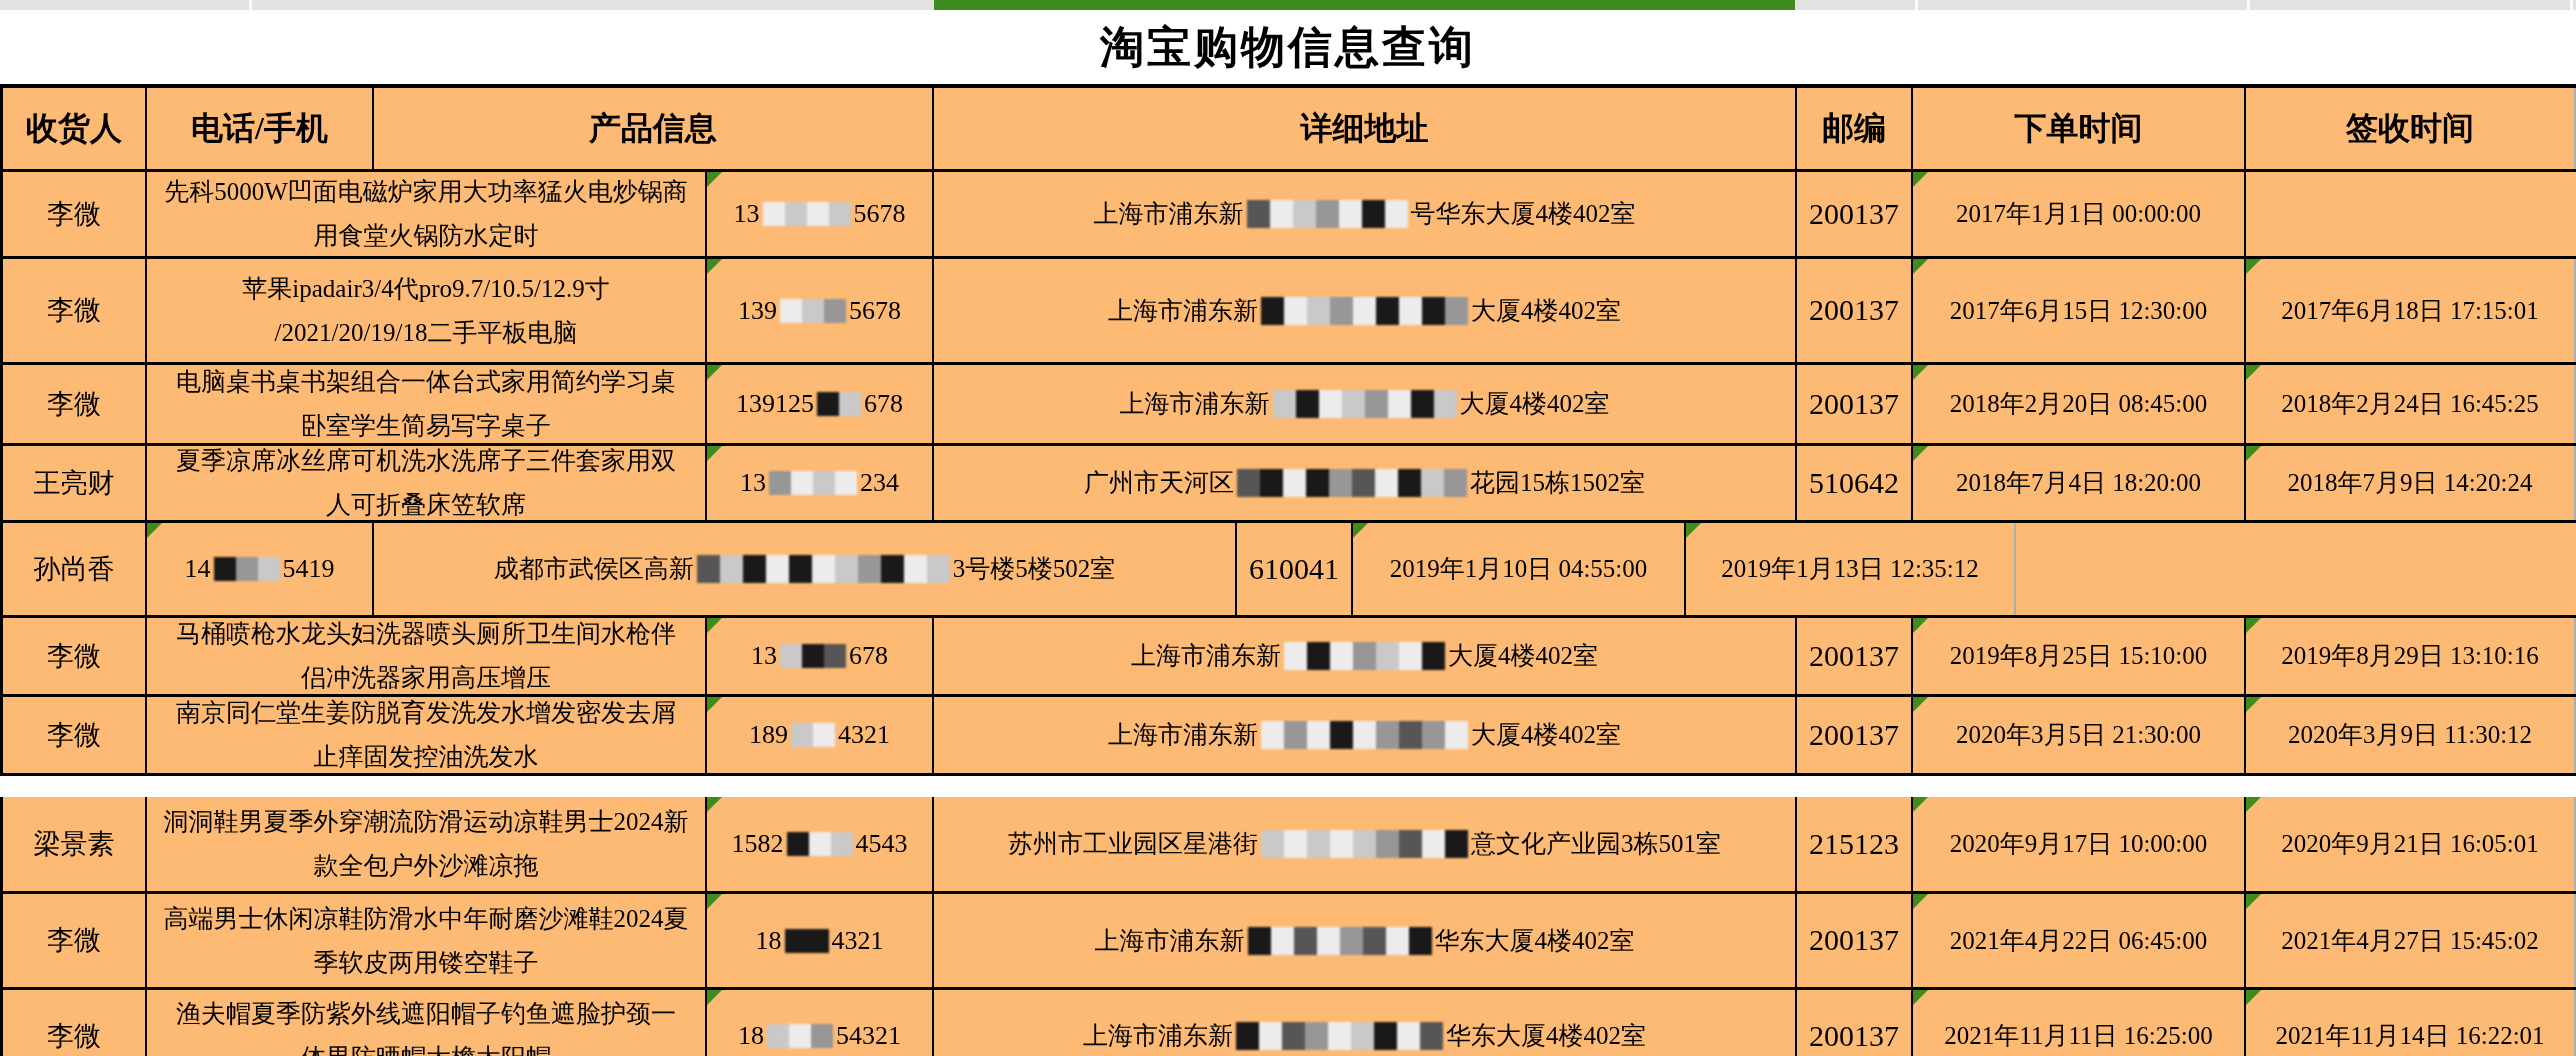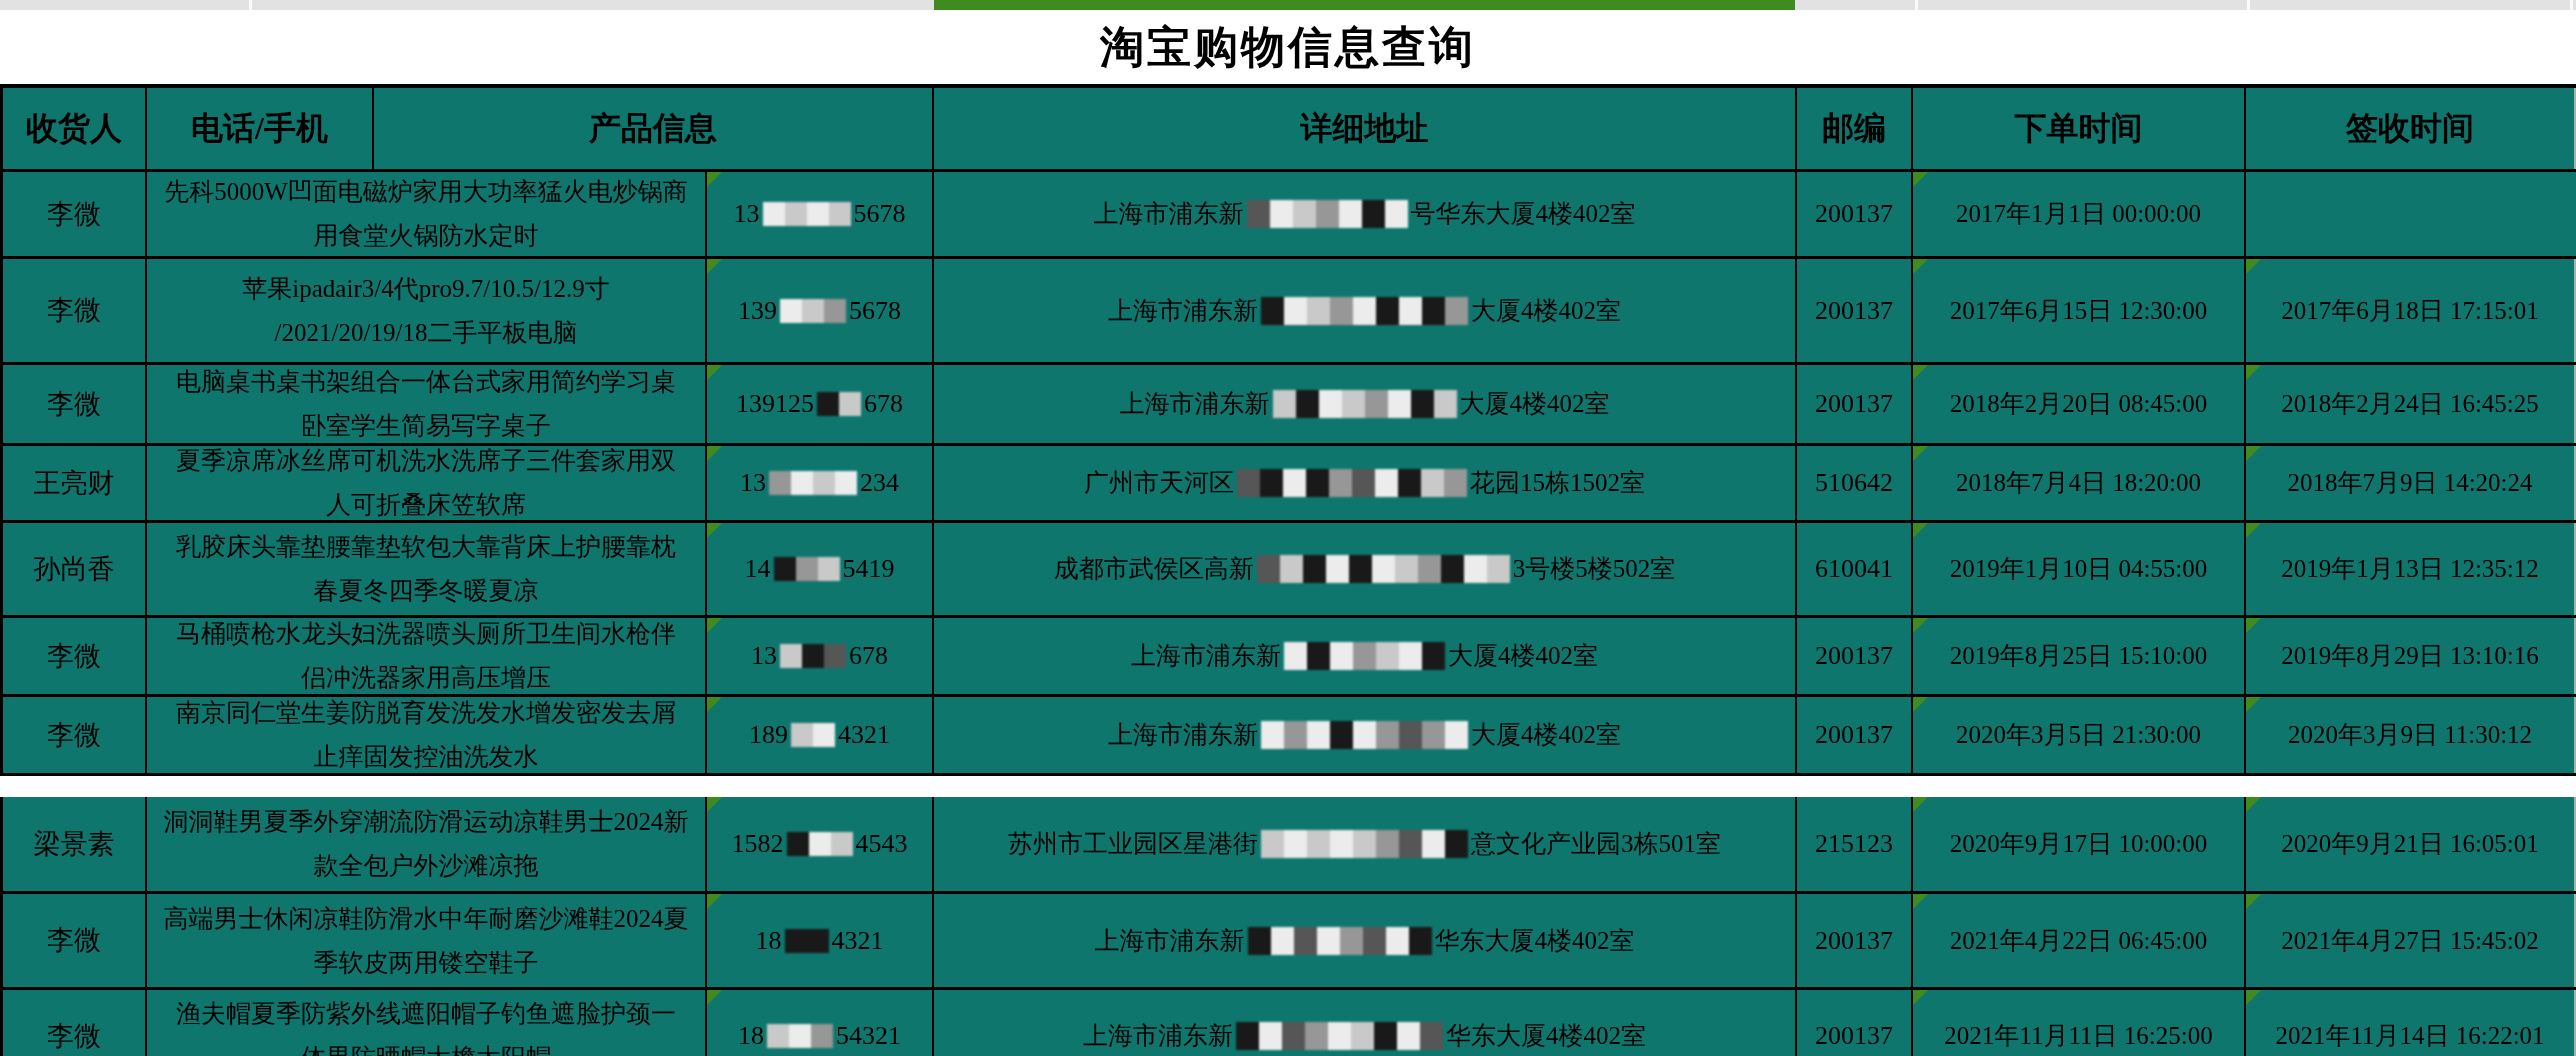--- a/index.html
+++ b/index.html
@@ -11,29 +11,29 @@
   .topstrip{position:absolute;left:0;top:0;width:2576px;height:10px;background:#e2e2e2}
   .topstrip .sel{position:absolute;left:934px;top:0;width:861px;height:10px;background:#3f8b1f}
   .topstrip .sep{position:absolute;top:0;width:3px;height:10px;background:#fafafa}
 
   .title-cell{position:absolute;top:10px;left:0;width:2576px;height:74px;
     display:flex;align-items:center;justify-content:center;
     font-size:44px;font-weight:700;letter-spacing:3px}
 
   .table{position:absolute;top:84px;left:0;width:2576px;height:973px;
     border-top:4px solid #000;display:flex;flex-direction:column;overflow:hidden}
-  .trow{display:flex;border-bottom:3px solid #000;flex:0 0 auto;background:#0f766e}
+  .trow{display:flex;border-bottom:3px solid #000;flex:0 0 auto;background:#fdba74}
   .trow.partial{flex:1 1 auto;border-bottom:none;min-height:0}
   .cell{position:relative;display:flex;align-items:center;justify-content:center;
     text-align:center;border-right:2px solid #000;overflow:hidden;line-height:1.35}
   .c0{width:147px;border-left:3px solid #000;font-size:27px}
   .c1{width:560px;font-size:25px;white-space:pre-line;line-height:1.75;font-weight:500}
   .c2{width:227px;font-size:26px}
   .c3{width:863px;font-size:25px}
-  .c4{width:116px;font-size:26px}
+  .c4{width:116px;font-size:30px}
   .c5{width:333px;font-size:25px}
   .c6{width:330px;font-size:25px;border-right:2px solid #adadad}
   .header{height:84px}
   .header .cell{font-size:32px;font-weight:700;white-space:nowrap}
 
   
   .tri{position:absolute;top:0;left:0;width:0;height:0;
     border-top:15px solid #3f8b1f;border-right:15px solid transparent}
 
   
@@ -215,22 +215,20 @@
       <span class="tri"></span>
       <span>2018年7月4日 18:20:00</span>
     </div>
     <div class="cell c6">
       <span class="tri"></span>
       <span>2018年7月9日 14:20:24</span>
     </div>
   </div>
     <div class="trow" style="height: 95px;">
     <div class="cell c0">孙尚香</div>
-    <div class="cell c1">乳胶床头靠垫腰靠垫软包大靠背床上护腰靠枕
-春夏冬四季冬暖夏凉</div>
     <div class="cell c2">
       <span class="tri"></span>
       <span>14</span>
       <span class="patch">
           <span class="blk pblk" style="background: rgb(25, 25, 25);"></span>
           <span class="blk pblk" style="background: rgb(151, 151, 151);"></span>
           <span class="blk pblk" style="background: rgb(201, 201, 201);"></span>
         </span>
       <span>5419</span>
     </div>

